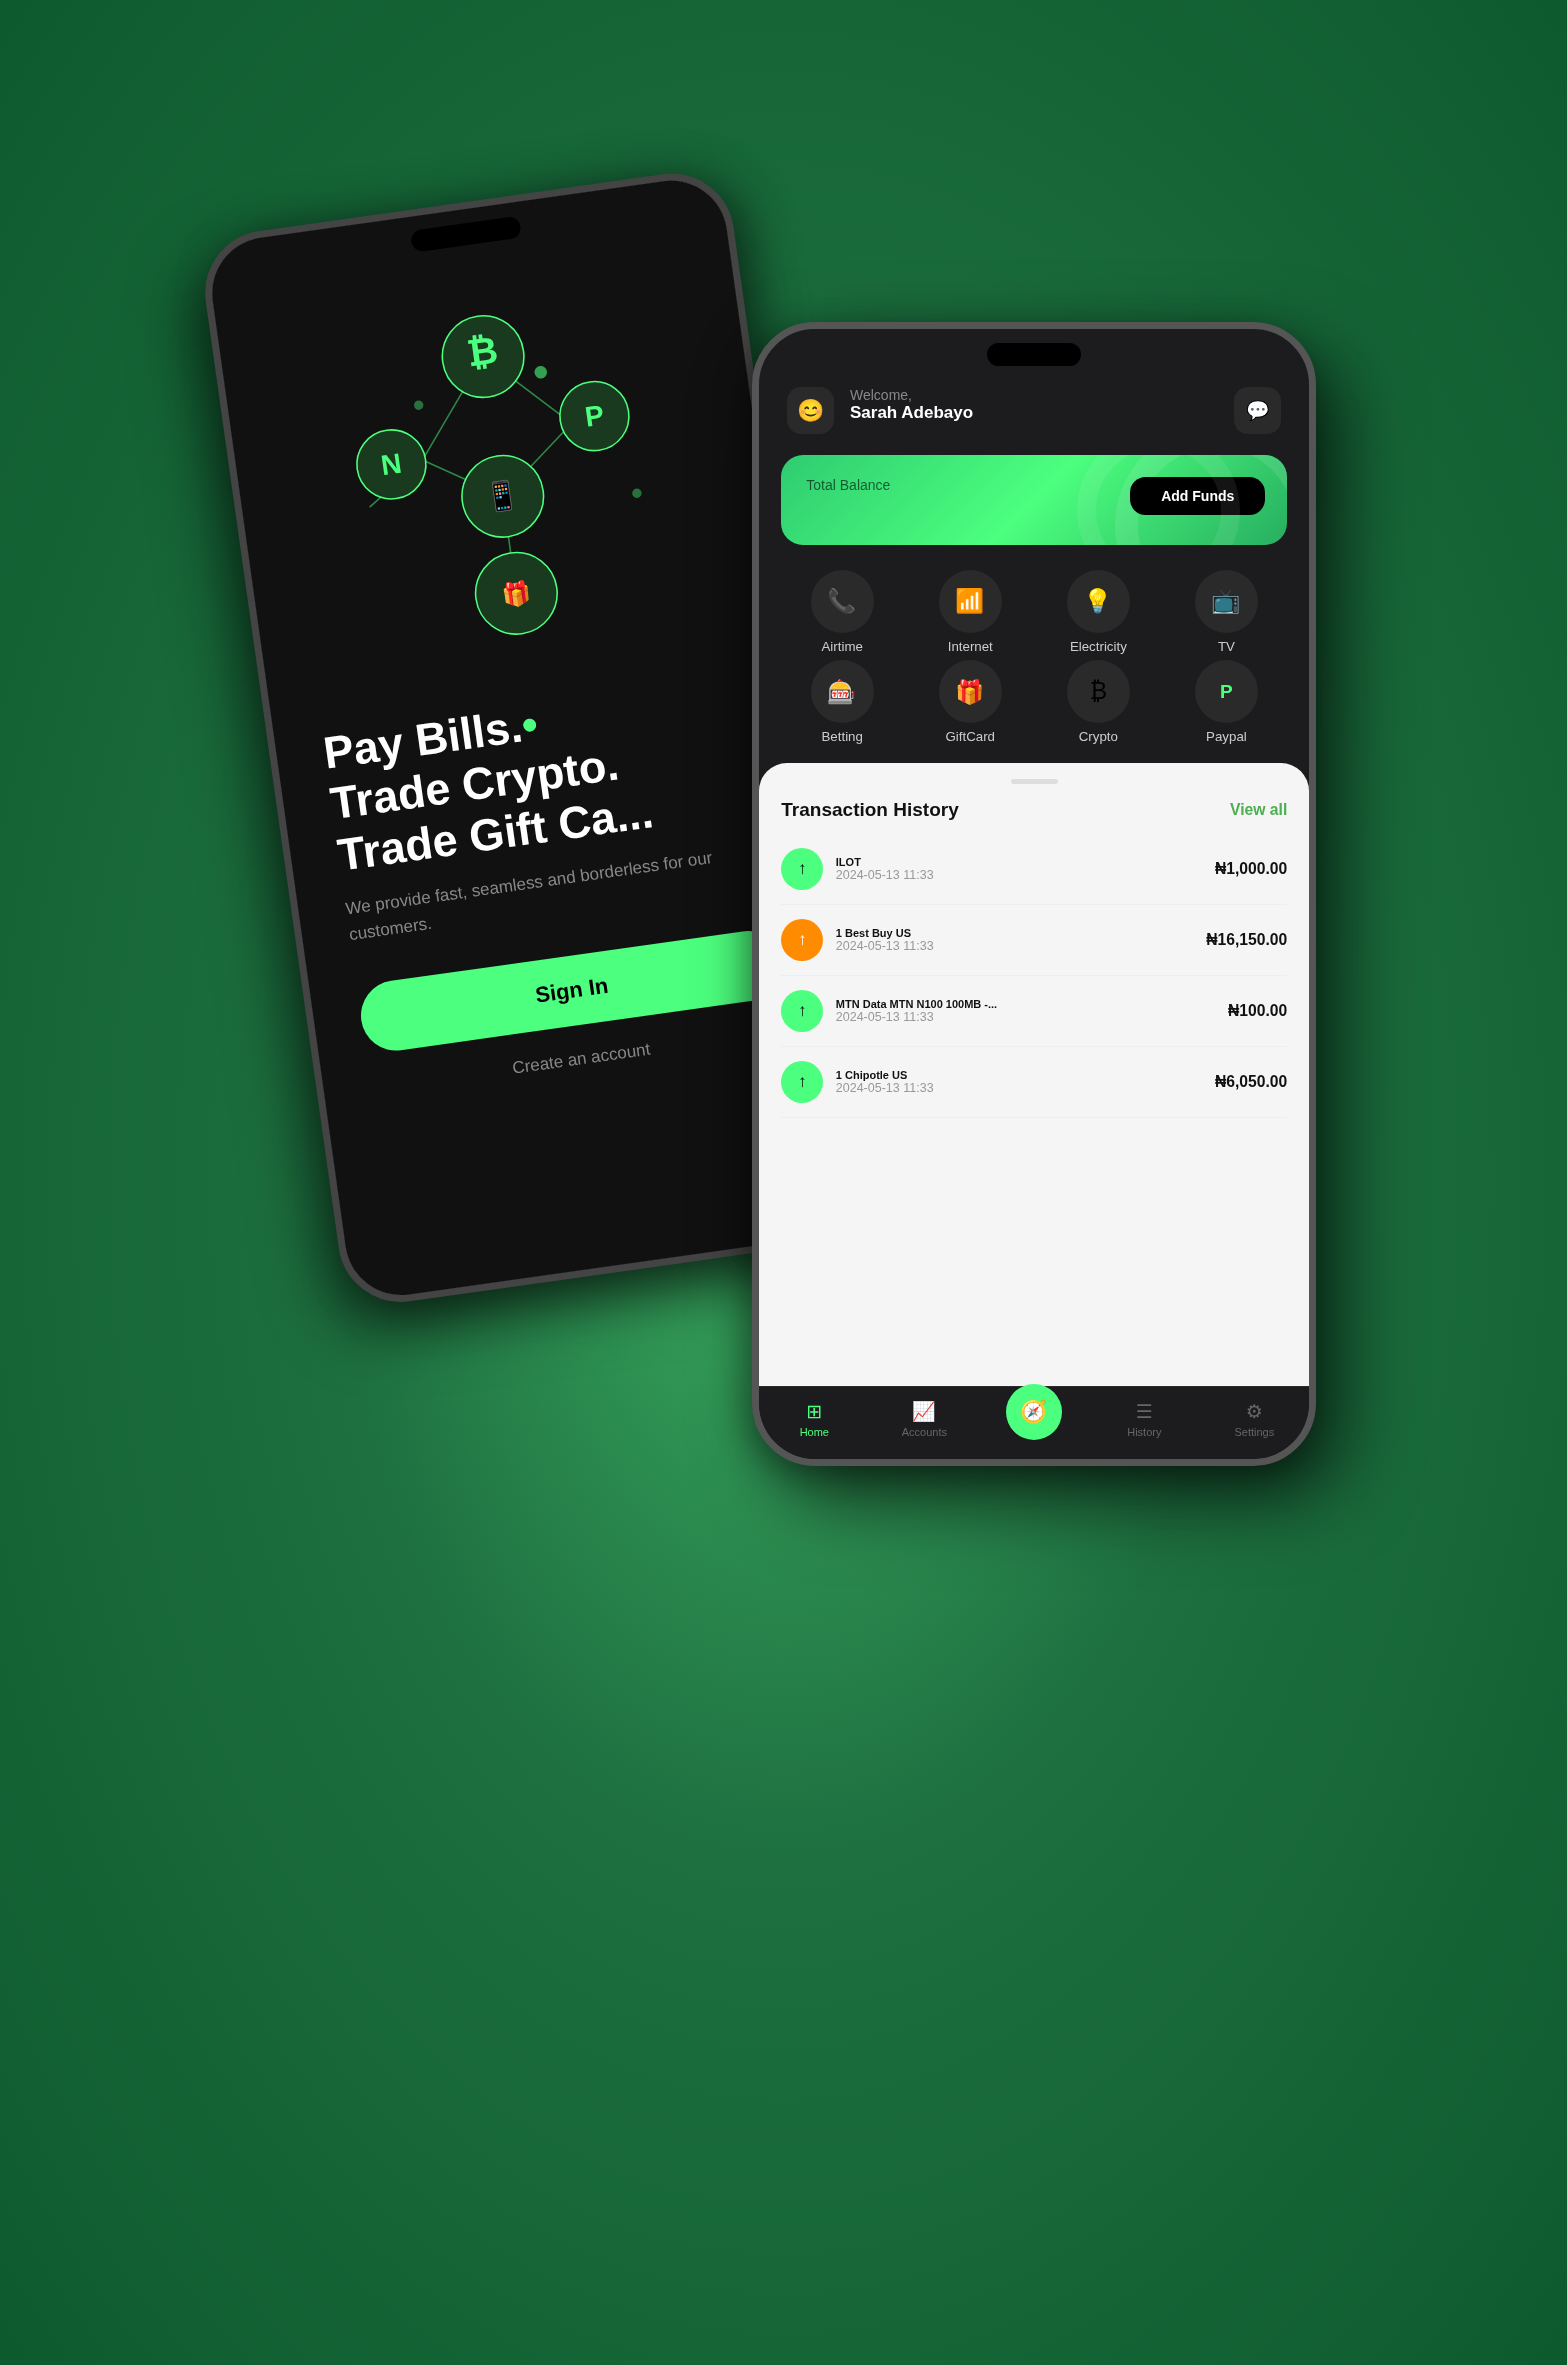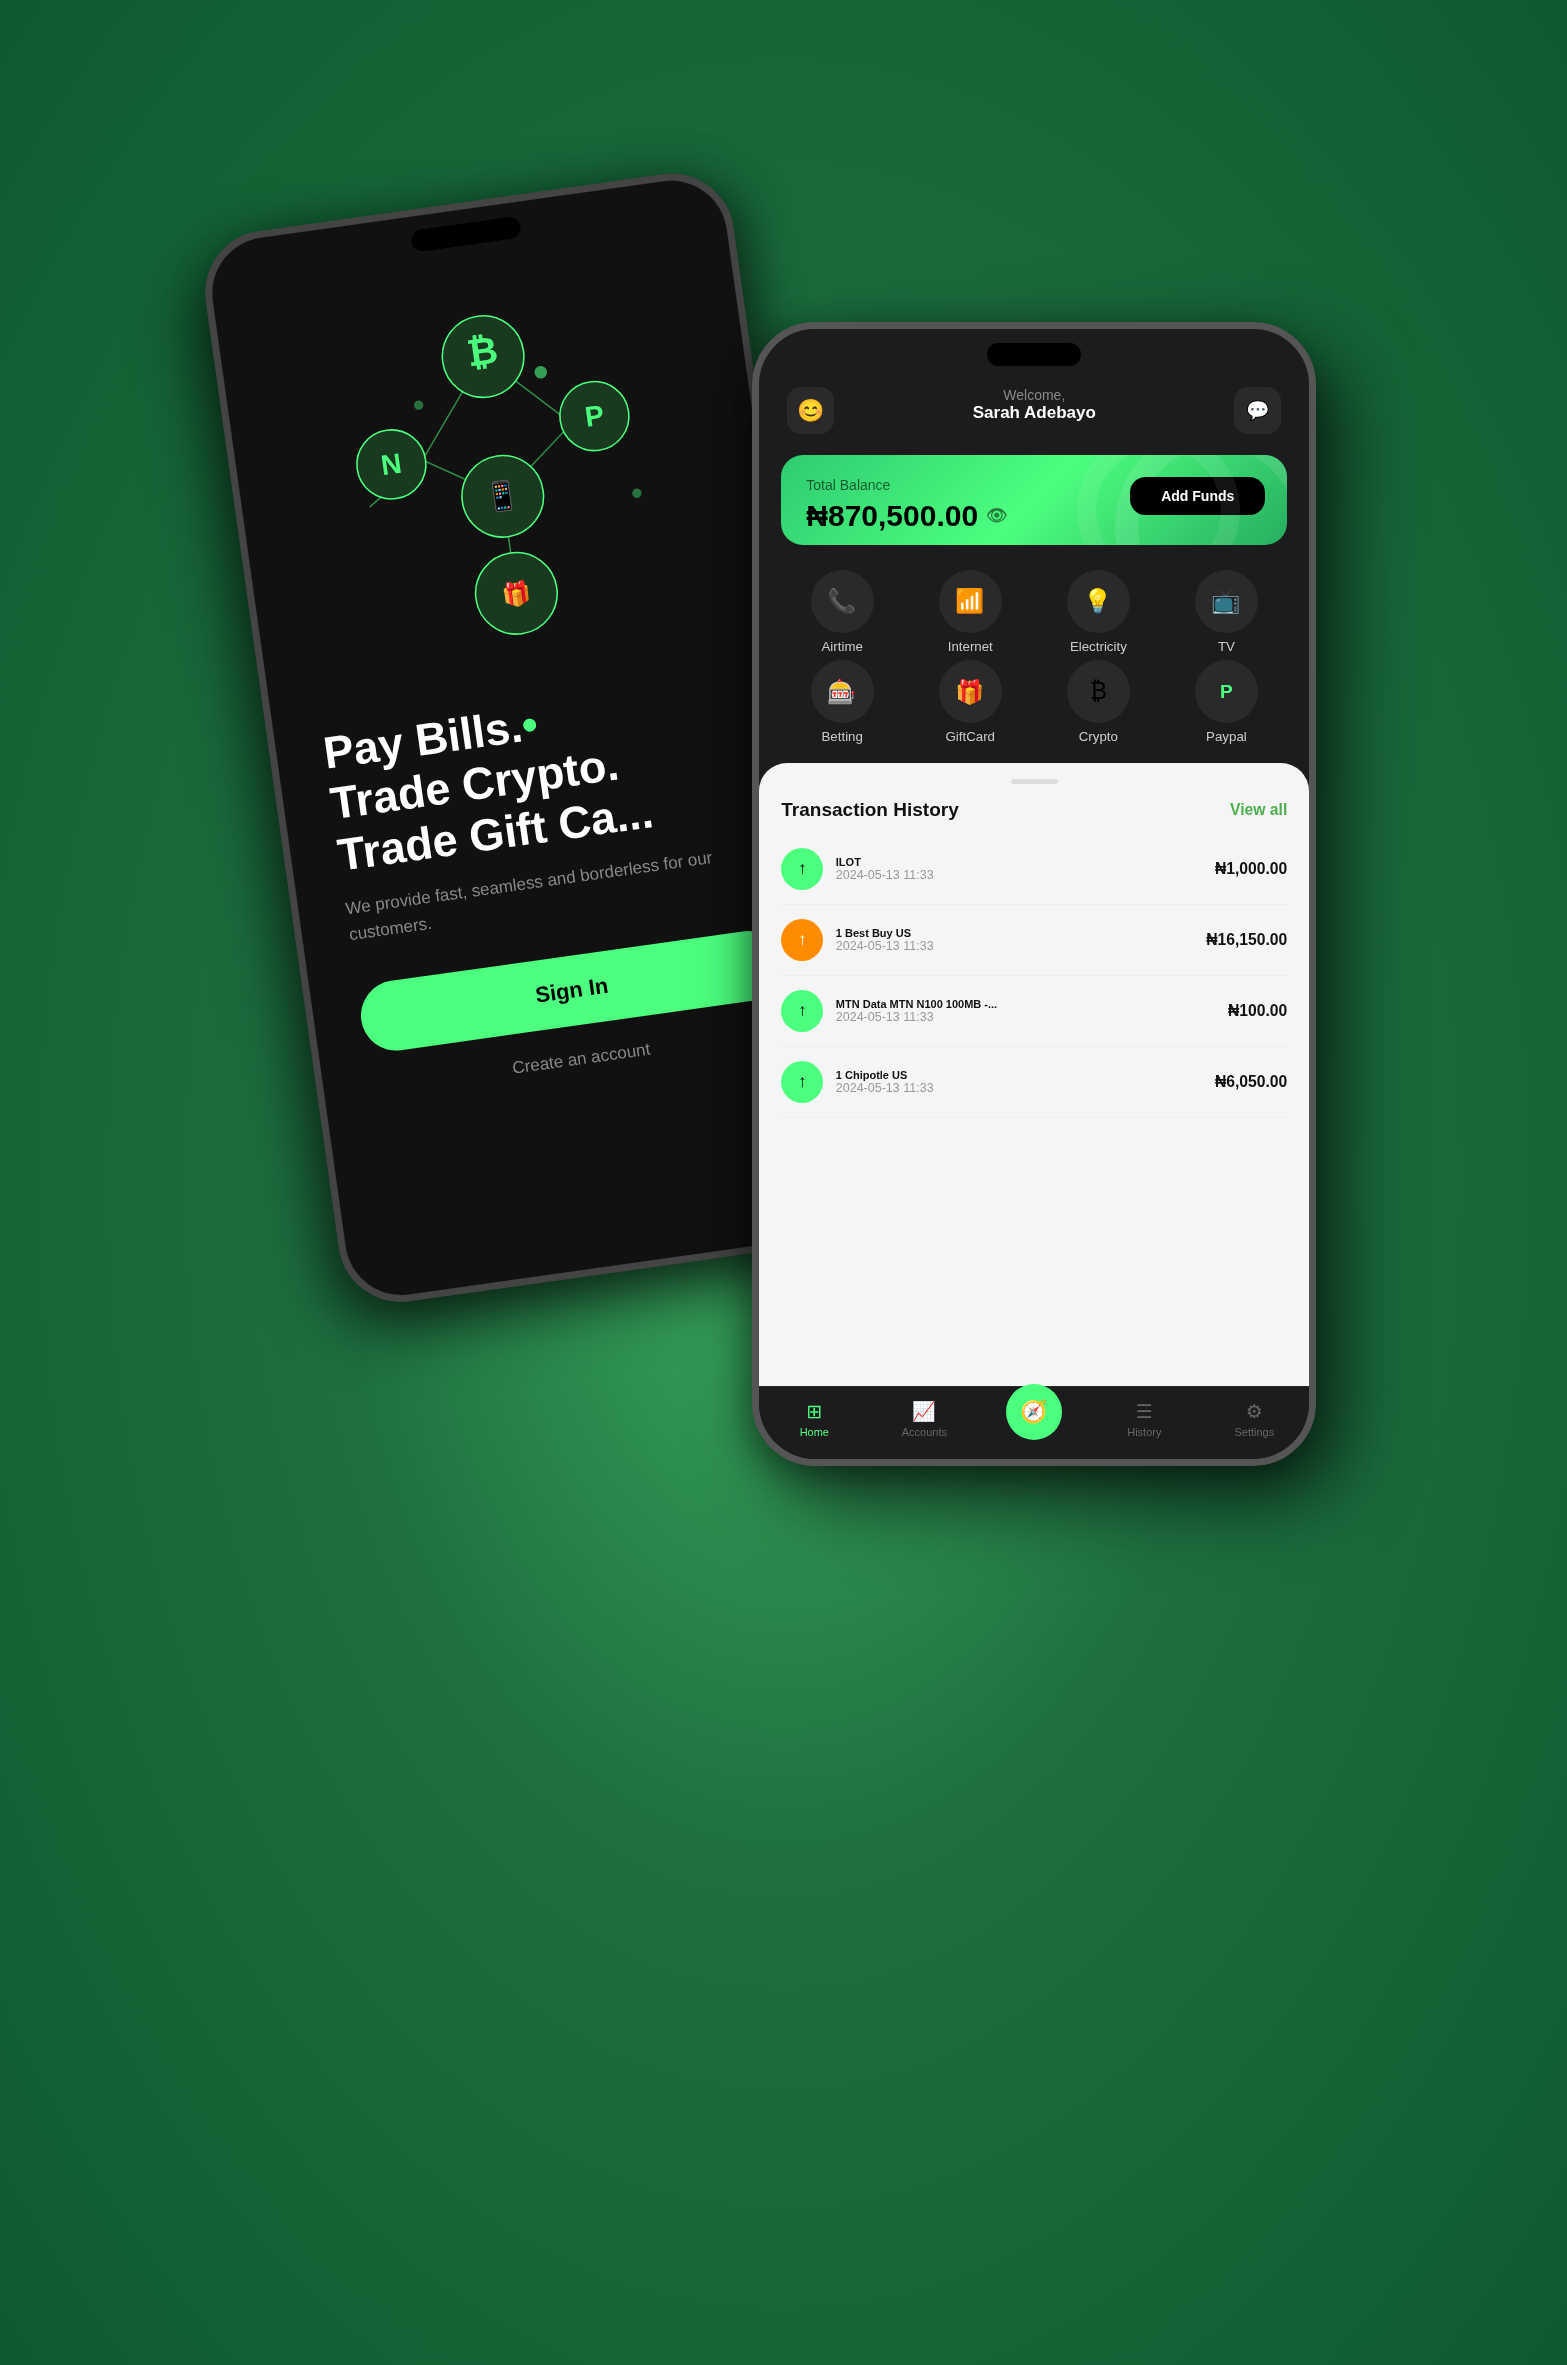--- a/index.html
+++ b/index.html
@@ -238,21 +238,20 @@
       height: 47px;
       background: #2a2a2a;
       border-radius: 14px;
       display: flex;
       align-items: center;
       justify-content: center;
       font-size: 22px;
     }
 
     .front-welcome-text {
-      text-align: center;
       flex: 1;
       margin: 0 15.7px;
     }
 
     .front-welcome-label {
       font-size: 14px;
       color: #888;
     }
 
     .front-user-name {
@@ -566,24 +565,20 @@
           <div class="front-avatar">😊</div>
           <div class="front-welcome-text">
             <div class="front-welcome-label">Welcome,</div>
             <div class="front-user-name">Sarah Adebayo</div>
           </div>
           <div class="front-notification">💬</div>
         </div>
 
         <div class="balance-card">
           <div class="balance-label">Total Balance</div>
-          <div class="balance-amount">
-            <span>₦870,500.00</span>
-            <span class="balance-eye-icon">👁</span>
-          </div>
           <button class="add-funds-btn">Add Funds</button>
         </div>
 
         <div class="quick-actions">
           <div class="action-item">
             <div class="action-icon-wrap">📞</div>
             <span class="action-label">Airtime</span>
           </div>
           <div class="action-item">
             <div class="action-icon-wrap">📶</div>

